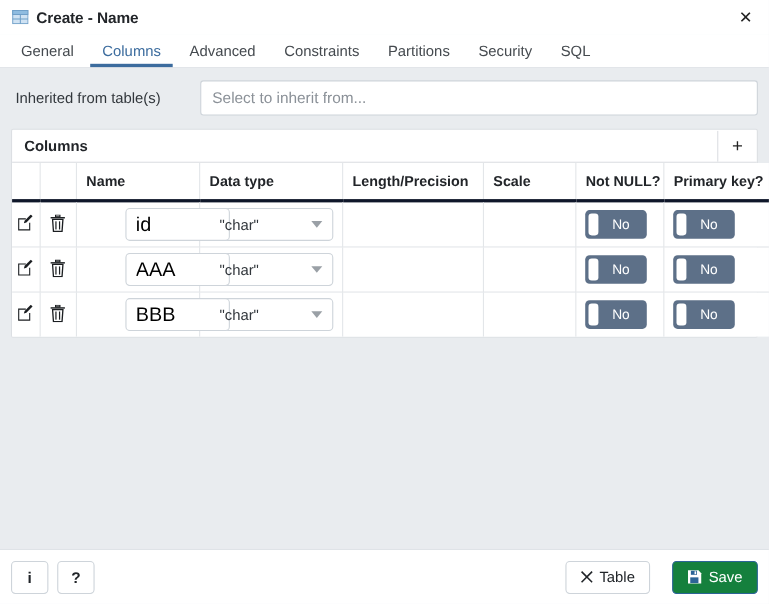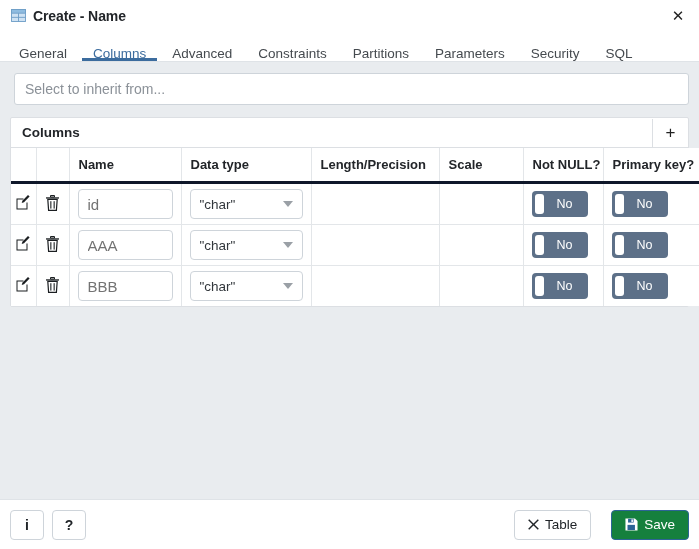--- a/index.html
+++ b/index.html
@@ -67,21 +67,21 @@
     background: #ffffff;
     display: flex;
     align-items: stretch;
     padding-left: 6px;
     border-bottom: 1px solid #dfe3e7;
     flex: 0 0 auto;
   }
   .tab {
     padding: 0 13px;
     display: flex;
-    align-items: flex-end;
+    align-items: center;
     font-size: 13.5px;
     color: #454a4f;
     cursor: pointer;
     position: relative;
     white-space: nowrap;
   }
   .tab.active {
     color: #3c6c9e;
   }
   .tab.active::after {
@@ -206,24 +206,25 @@
   .cell-pad { padding: 0 8px !important; }
 
   .txt-input {
     width: 100%;
     height: 30px;
     box-sizing: border-box;
     border: 1px solid #ced4da;
     border-radius: 4px;
     background: #fff;
     padding: 0 9px;
-    font-size: 15px;
+    font-size: 18px;
     font-family: "Liberation Sans", sans-serif;
-    color: #737373;
+    color: #000000;
     outline: none;
+    margin-left: 36px;
   }
   .sel-box {
     width: 100%;
     height: 30px;
     box-sizing: border-box;
     border: 1px solid #ced4da;
     border-radius: 4px;
     background: #fff;
     padding: 0 9px;
     font-size: 13.5px;
@@ -339,33 +340,31 @@
     <div class="tab">
         <span>Advanced</span>
       </div>
     <div class="tab">
         <span>Constraints</span>
       </div>
     <div class="tab">
         <span>Partitions</span>
       </div>
     <div class="tab">
-        <span>Parameters</span>
-      </div>
-    <div class="tab">
         <span>Security</span>
       </div>
     <div class="tab">
         <span>SQL</span>
       </div>
   </div>
 
   <div class="body-area">
 
     <div class="inherit-row">
+      <div class="inherit-label">Inherited from table(s)</div>
       <div class="inherit-select">
         <span>Select to inherit from...</span>
       </div>
     </div>
 
     <div class="panel">
       <div class="panel-head">
         <div class="panel-title">Columns</div>
         <div class="add-btn">+</div>
       </div>

